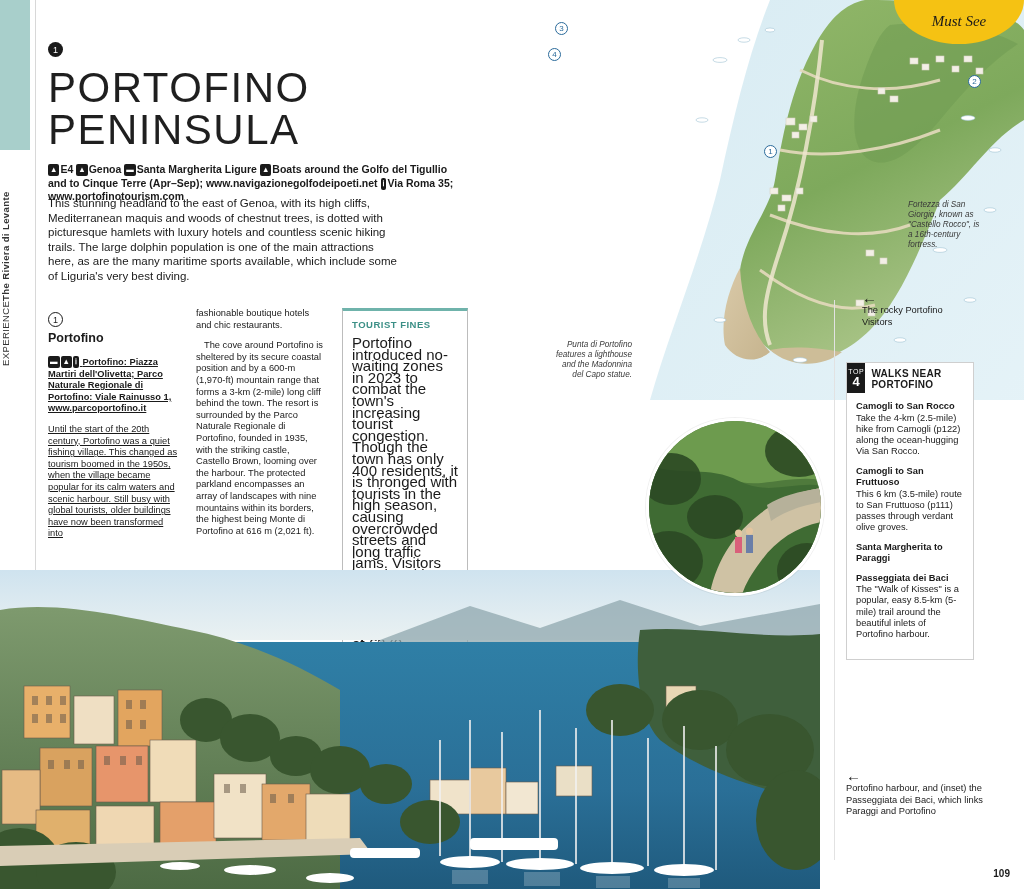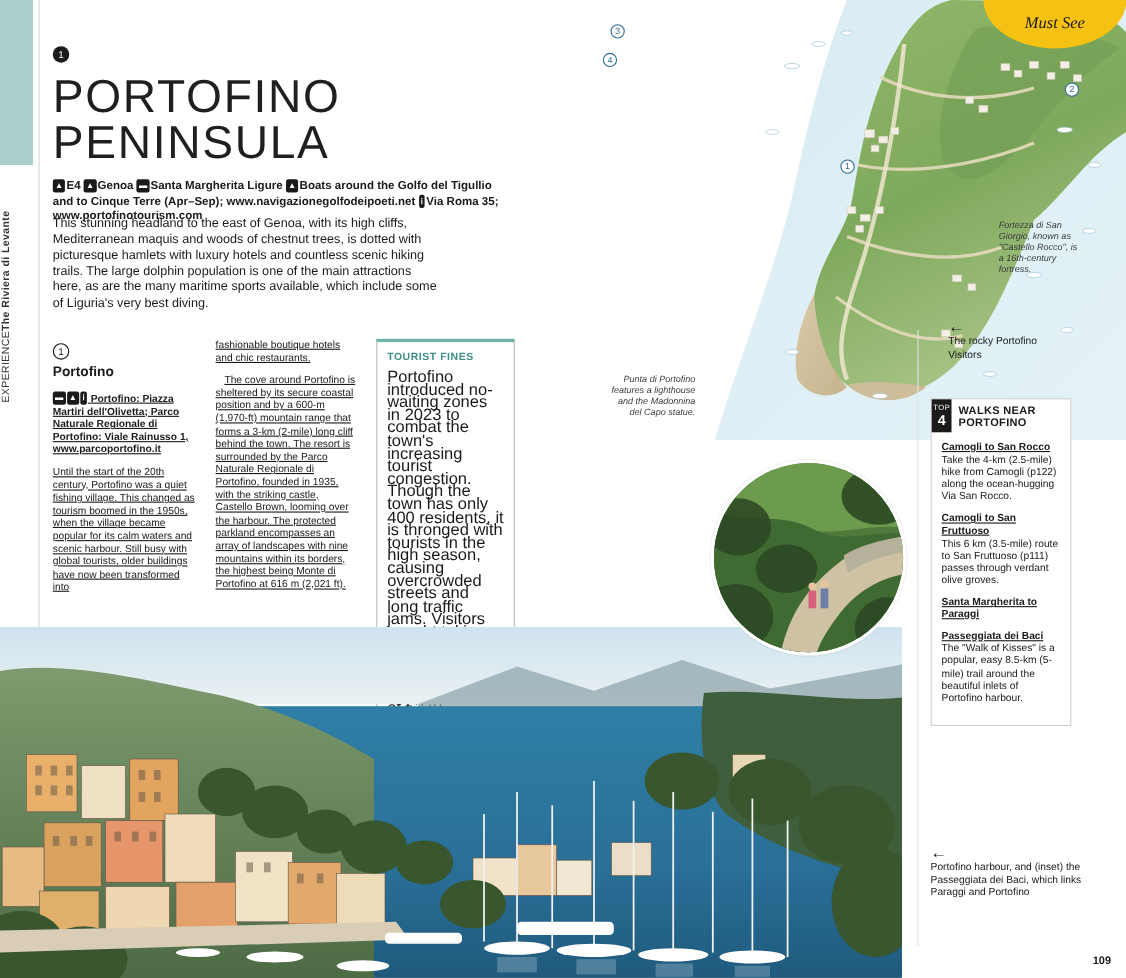--- a/index.html
+++ b/index.html
@@ -59,21 +59,21 @@
   }
   
   .subnum { position:absolute; left:48px; top:312px; }
   .sub-head {
     position:absolute; left:48px; top:331px; font-size:12.5px; font-weight:bold;
   }
   .col { position:absolute; font-size:9.3px; line-height:11.6px; }
   .col p { margin:0 0 9px 0; }
   #col1 { left:48px; top:356px; width:132px;text-decoration:underline; }
   #col1 .subhead-meta { font-weight:bold; font-size:9.3px; line-height:11.6px; margin-bottom:9px; }
-  #col2 { left:196px; top:308px; width:128px;text-decoration:underline; }
+  #col2 { left:196px; top:308px; width:128px; }
   .indent { text-indent:8px; }
   
   #fines-box {
     position:absolute; left:342px; top:308px; width:126px;
     border:1px solid #bcbcbc; border-top:3px solid #6fb3ab;
     padding:8px 9px 10px 9px;
   }
   #fines-box h3 {
     margin:0 0 7px 0; font-size:9.5px; letter-spacing:.5px; color:#3b8f86;
     font-weight:bold;
@@ -122,21 +122,21 @@
     padding:3px 0;
   }
   #top4 .badge .t { font-size:7px; letter-spacing:.5px; }
   #top4 .badge .n { font-size:13px; font-weight:bold; line-height:13px; }
   #top4 .hdr-txt {
     font-size:10px; font-weight:bold; line-height:11px; padding:5px 6px 0 6px;
     letter-spacing:.3px;
   }
   #top4 .body { padding:8px 9px 0 9px; }
   #top4 .item { margin-bottom:9px; }
-  #top4 .item h4 { margin:0 0 1px 0; font-size:9.3px; line-height:10.6px;text-decoration:underline; }
+  #top4 .item h4 { margin:0 0 1px 0; font-size:9.3px; line-height:10.6px; }
   #top4 .item p { margin:0; font-size:9.3px; line-height:11.2px; }
   
   #photo {
     position:absolute; left:0; top:570px; width:820px; height:319px; overflow:hidden;
   }
   
   #inset {
     position:absolute; left:646px; top:418px; width:178px; height:178px;
     border-radius:50%; overflow:hidden; border:3px solid #fff;
     box-shadow:0 0 0 1px rgba(0,0,0,.06);

